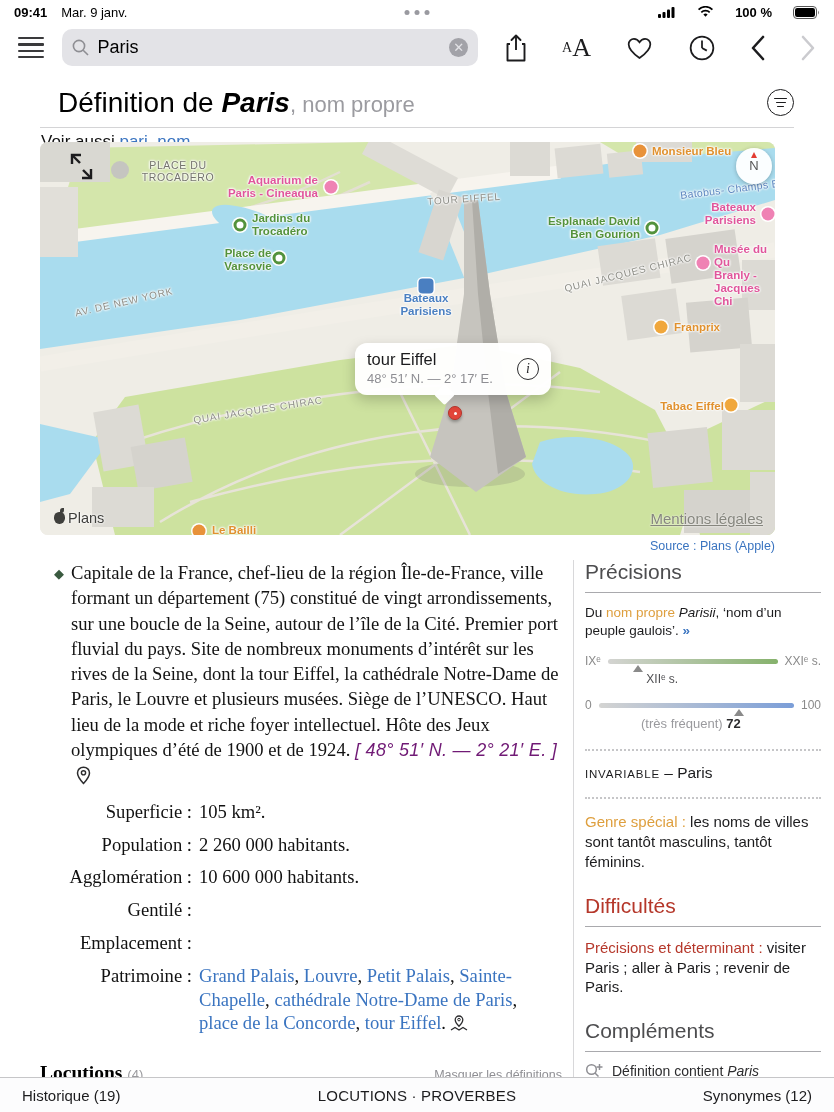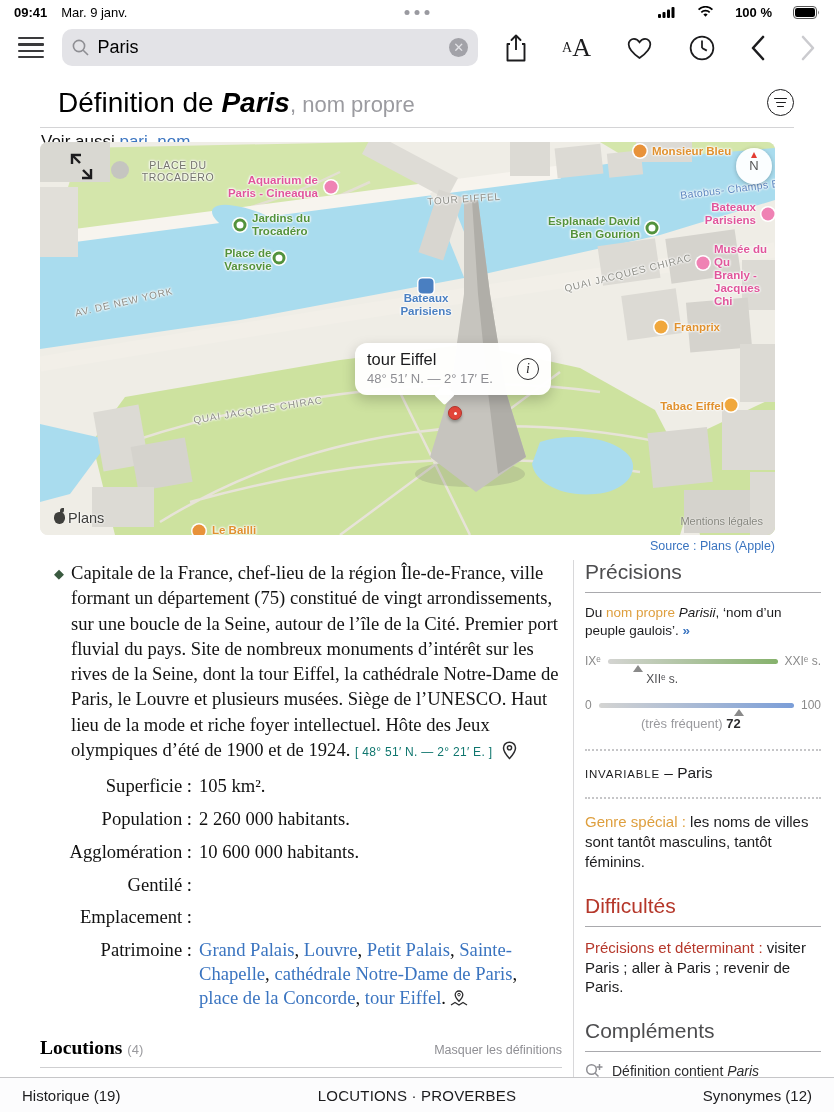--- a/index.html
+++ b/index.html
@@ -59,29 +59,29 @@
   .callout { position:absolute; left:315px; top:201px; width:196px; height:52px; background:rgba(255,255,255,.97); border-radius:12px; box-shadow:0 5px 14px rgba(0,0,0,.2); padding:7px 12px; cursor:pointer; }
   .callout:after { content:""; position:absolute; left:82px; bottom:-7px; width:15px; height:15px; background:rgba(255,255,255,.97); transform:rotate(45deg); border-radius:2px; }
   .callout .c-title { font-size:16.5px; color:#1b1b1d; }
   .callout .c-sub { font-size:13px; color:#8e8e93; margin-top:2px; }
   .info-circ { position:absolute; right:12px; top:15px; width:22px; height:22px; border:1.6px solid #2c2c2e; border-radius:50%; text-align:center; font-family:"Liberation Serif",serif; font-style:italic; font-size:14px; line-height:20px; color:#2c2c2e; cursor:pointer; }
   .red-pin { position:absolute; left:408px; top:264px; width:14px; height:14px; background:#e2453a; border:1px solid #b7352c; border-radius:50%; box-shadow:0 2px 3px rgba(0,0,0,.3); }
   .red-pin:after { content:""; position:absolute; left:4.5px; top:4.5px; width:3px; height:3px; background:#fff; border-radius:50%; }
   .plans-logo { position:absolute; left:14px; bottom:9px; font-size:14.5px; font-weight:500; color:#3f3f3c; text-shadow:0 0 2px #fff,0 0 3px #fff; display:flex; align-items:center; gap:3px; }
   .apple-glyph { width:11px; height:12px; background:#3f3f3c; border-radius:45% 45% 48% 48%; position:relative; display:inline-block; }
   .apple-glyph:before { content:""; position:absolute; right:1px; top:-4px; width:4px; height:5px; background:#3f3f3c; border-radius:60% 0 60% 0; }
-  .legal { position:absolute; right:12px; bottom:8px; font-size:11px; color:#86867e; text-shadow:0 0 2px #fff; cursor:pointer;margin-left:28px; }
+  .legal { position:absolute; right:12px; bottom:8px; font-size:15px; color:#86867e; text-decoration:underline; text-shadow:0 0 2px #fff; cursor:pointer;margin-left:28px; }
   .sourceline { position:absolute; left:40px; top:539px; width:735px; text-align:right; font-size:12.5px; color:#3a74c0; }
 
   
   .leftcol { position:absolute; left:40px; top:560px; width:522px; height:517px; overflow:hidden; font-family:"Liberation Serif",serif; }
   .def-block { display:flex; }
   .def-bullet { color:#3a5a40; font-size:13px; padding:6px 7px 0 14px; }
   .def-text { font-size:18.6px; line-height:1.36; color:#131313; width:492px; }
-  .coords-inline { font-size:12px; color:#0f766e; font-family:"Liberation Sans",sans-serif; letter-spacing:.3px; }
+  .coords-inline { font-size:18px; color:#701a75; font-family:"Liberation Sans",sans-serif; letter-spacing:.3px;font-style:italic; }
   .detail-rows { margin-top:12px; }
   .drow { display:flex; margin-bottom:9px; font-size:18.6px; line-height:1.28; }
   .drow .dlabel { width:152px; text-align:right; flex:none; }
   .drow .dvalue { margin-left:7px; width:360px; }
   .italic { font-style:italic; }
   .loc-header { display:flex; align-items:baseline; border-bottom:1px solid #cfcfd1; padding:18px 0 8px 0; }
   .loc-title { font-size:19.5px; font-weight:700; color:#000; }
   .loc-count { font-size:13px; color:#9a9a9e; font-family:"Liberation Sans",sans-serif; margin-left:5px; }
   .loc-toggle { margin-left:auto; font-family:"Liberation Sans",sans-serif; font-size:12.5px; color:#8f8f94; cursor:pointer; }
 

